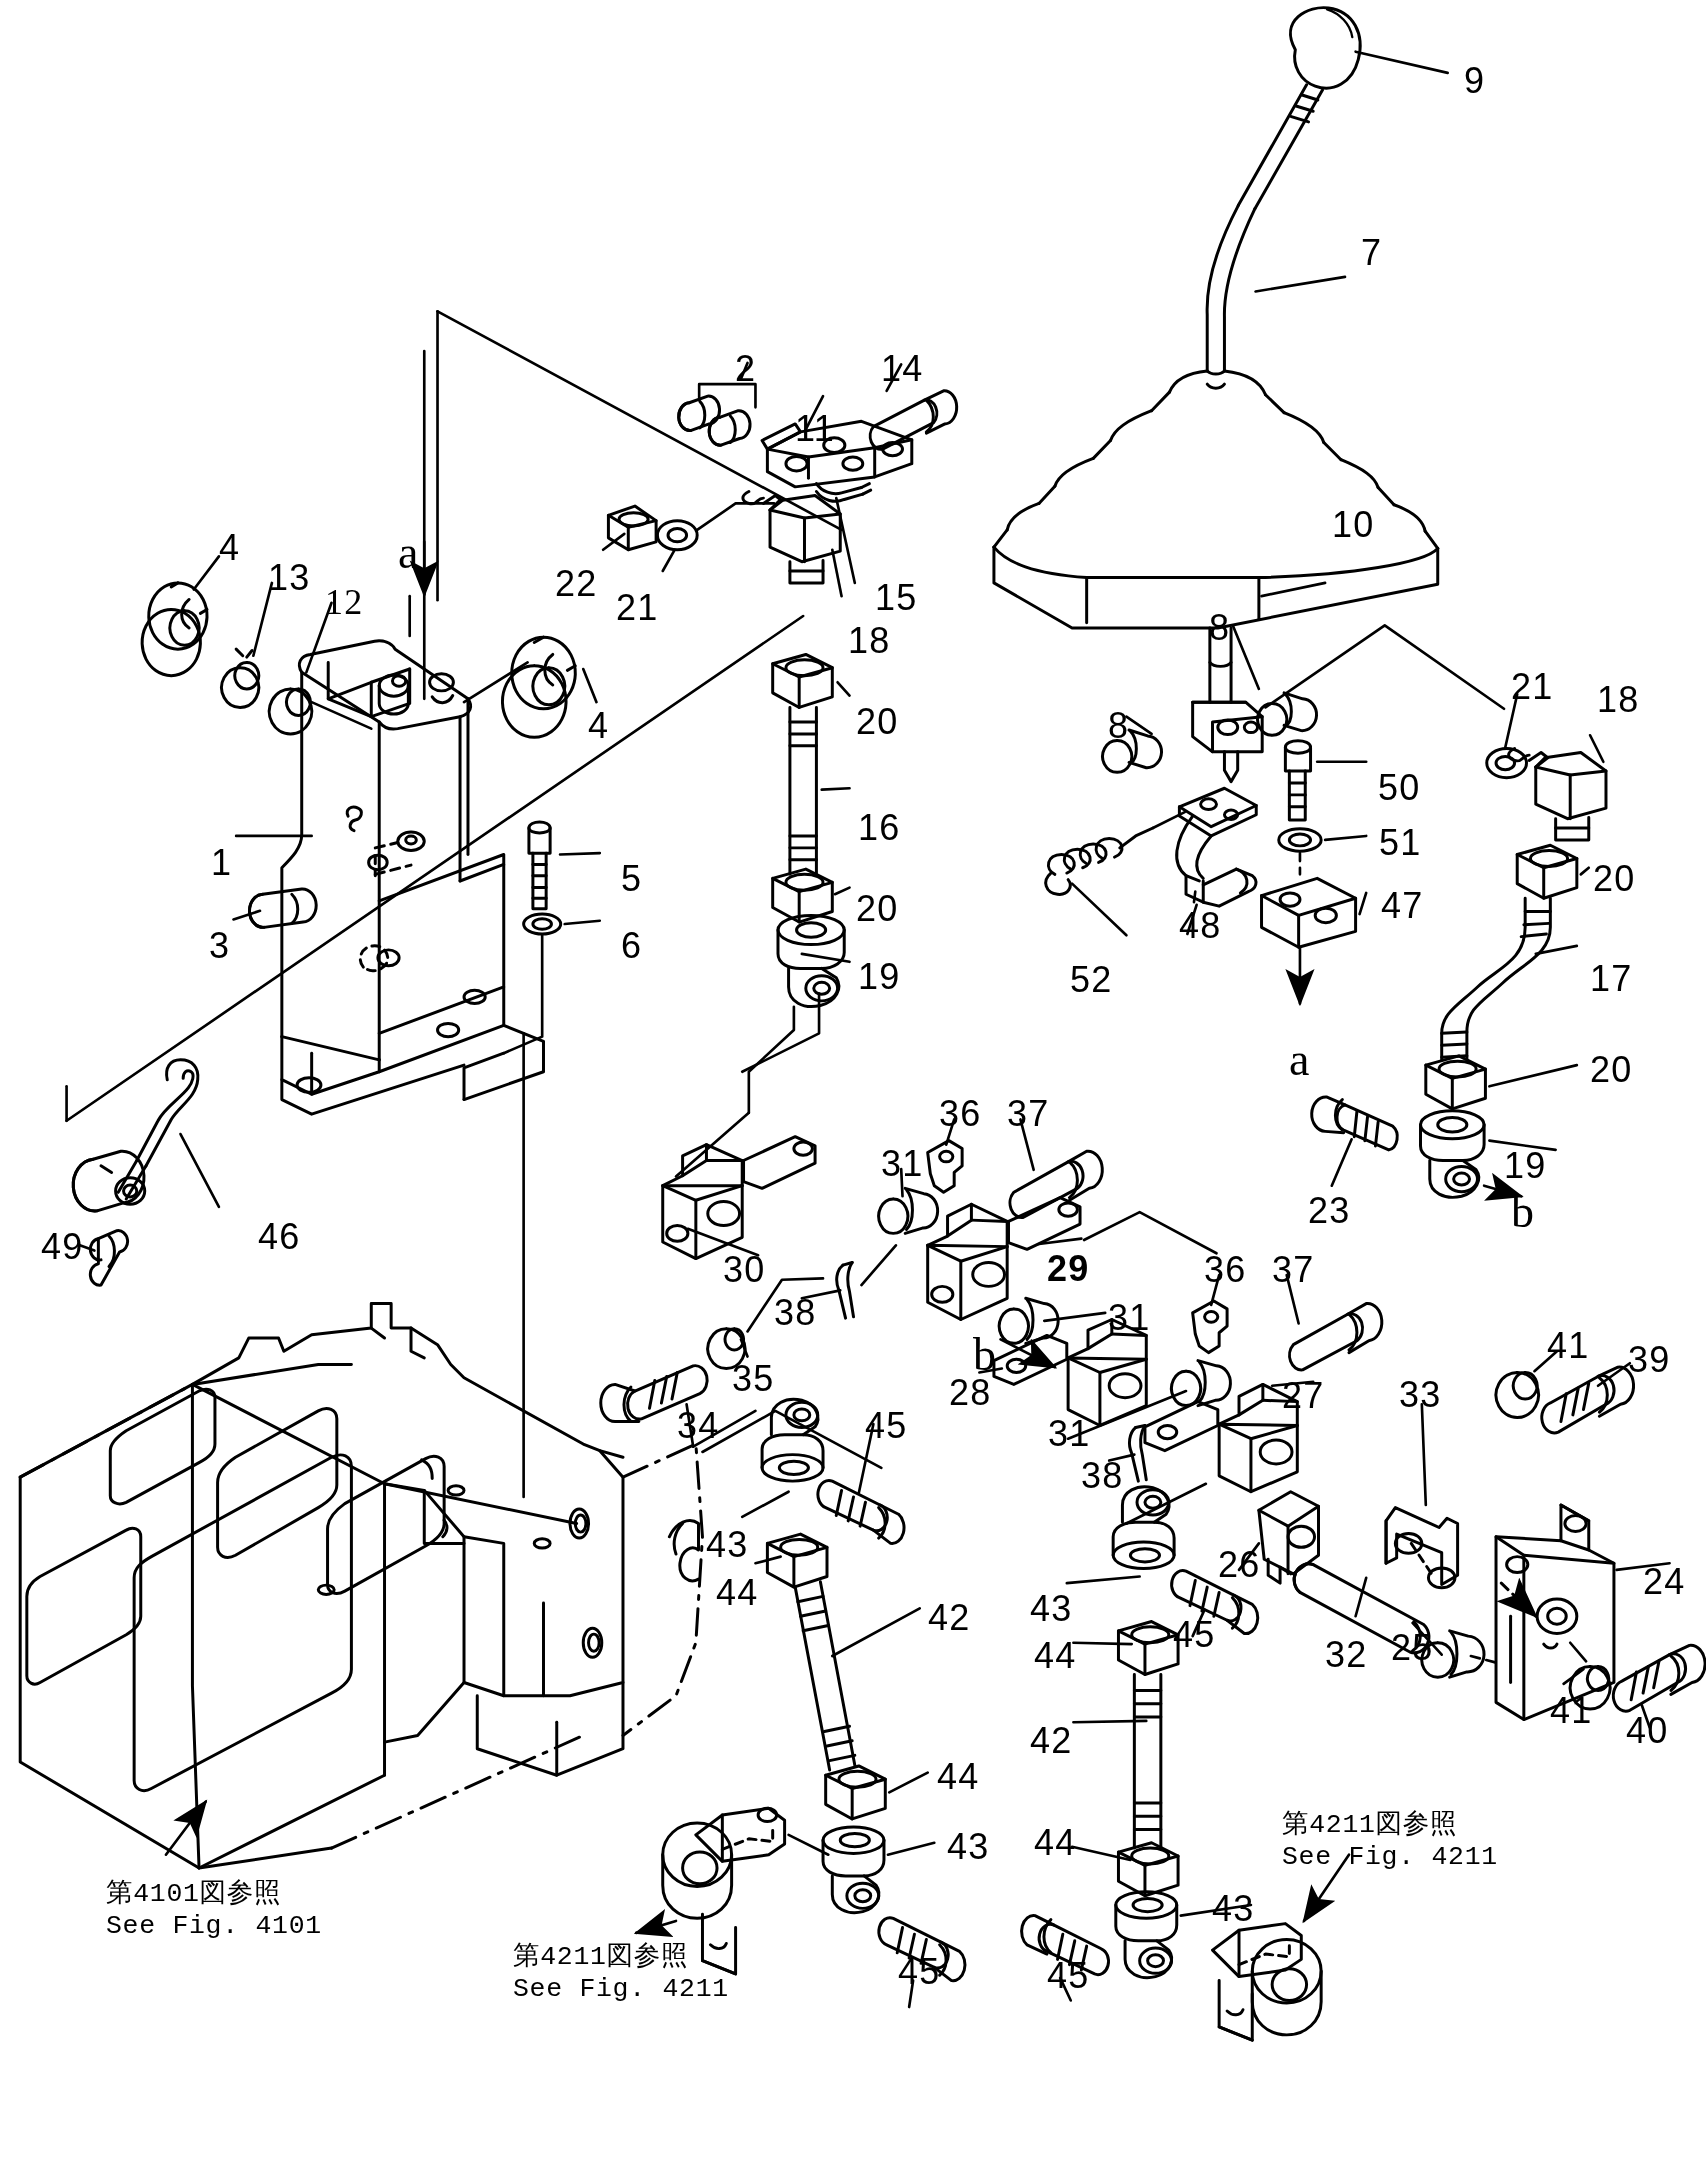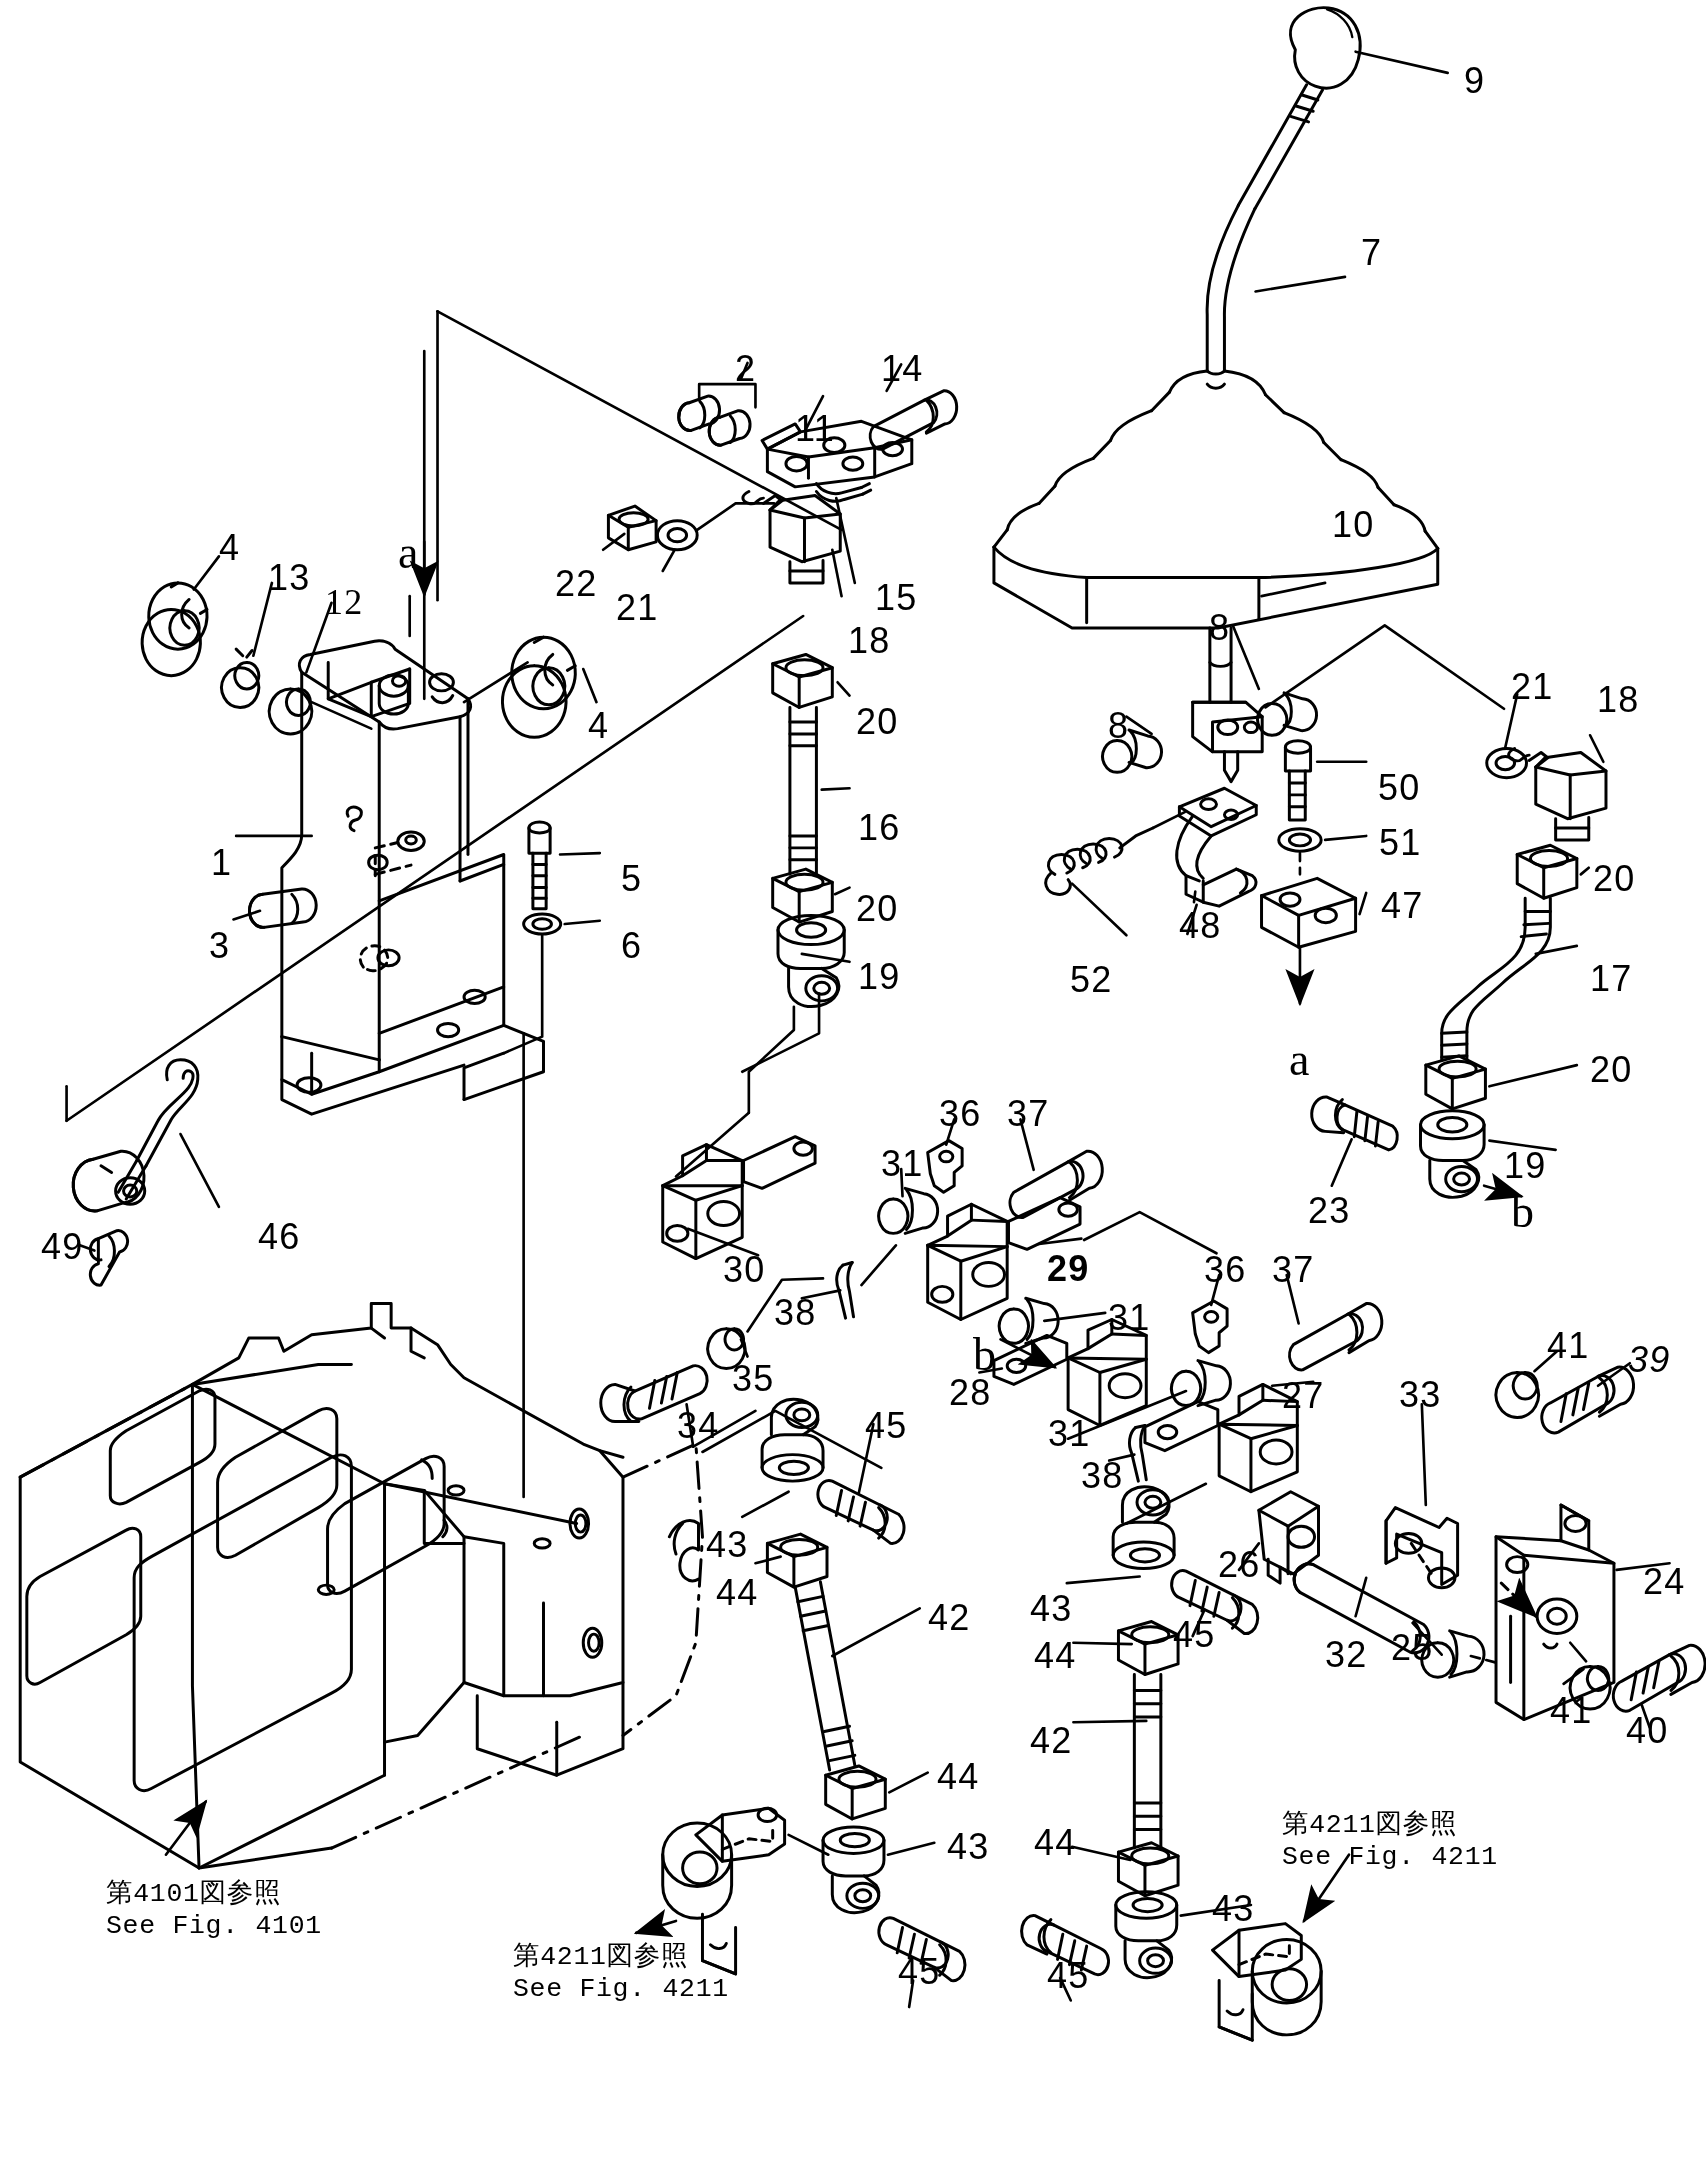--- a/index.html
+++ b/index.html
@@ -939,21 +939,21 @@
       <div class="lbl" style="left: 1308px; top: 1193px;">23</div>
       <div class="lbl ital" style="left: 1511px; top: 1189px;">b</div>
       <div class="lbl" style="left: 723px; top: 1252px;">30</div>
       <div class="lbl" style="left: 1047px; top: 1251px; font-weight: bold;">29</div>
       <div class="lbl" style="left: 1204px; top: 1252px;">36</div>
       <div class="lbl" style="left: 1272px; top: 1252px;">37</div>
       <div class="lbl" style="left: 774px; top: 1295px;">38</div>
       <div class="lbl" style="left: 1108px; top: 1300px;">31</div>
       <div class="lbl ital" style="left: 973px; top: 1332px;">b</div>
       <div class="lbl" style="left: 1547px; top: 1328px;">41</div>
-      <div class="lbl" style="left: 1628px; top: 1342px; font-style: italic;">39</div>
+      <div class="lbl" style="left: 1628px; top: 1342px;">39</div>
       <div class="lbl" style="left: 732px; top: 1361px;">35</div>
       <div class="lbl" style="left: 949px; top: 1375px;">28</div>
       <div class="lbl" style="left: 1282px; top: 1378px;">27</div>
       <div class="lbl" style="left: 1399px; top: 1377px;">33</div>
       <div class="lbl" style="left: 677px; top: 1408px;">34</div>
       <div class="lbl" style="left: 1048px; top: 1416px;">31</div>
       <div class="lbl" style="left: 865px; top: 1408px;">45</div>
       <div class="lbl" style="left: 1081px; top: 1458px;">38</div>
       <div class="lbl" style="left: 706px; top: 1527px;">43</div>
       <div class="lbl" style="left: 1218px; top: 1547px;">26</div>

